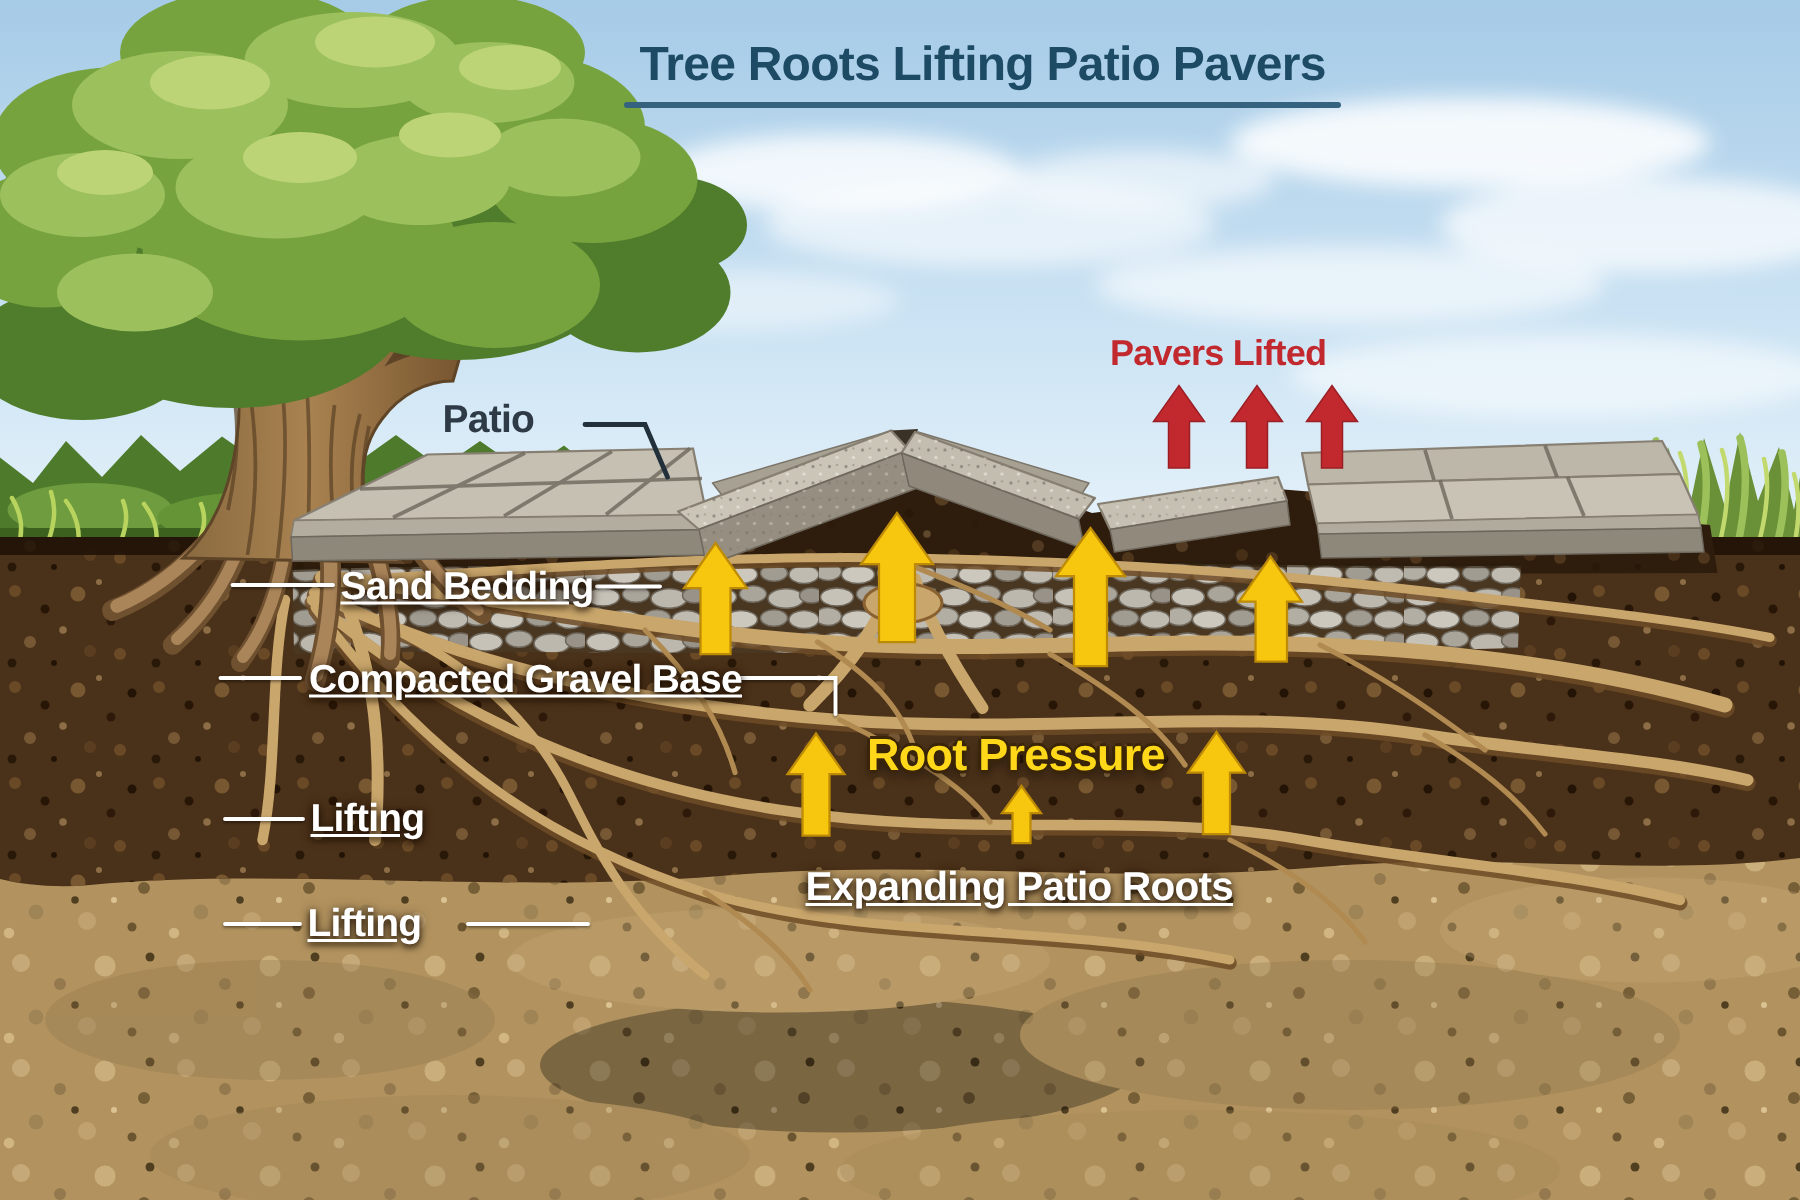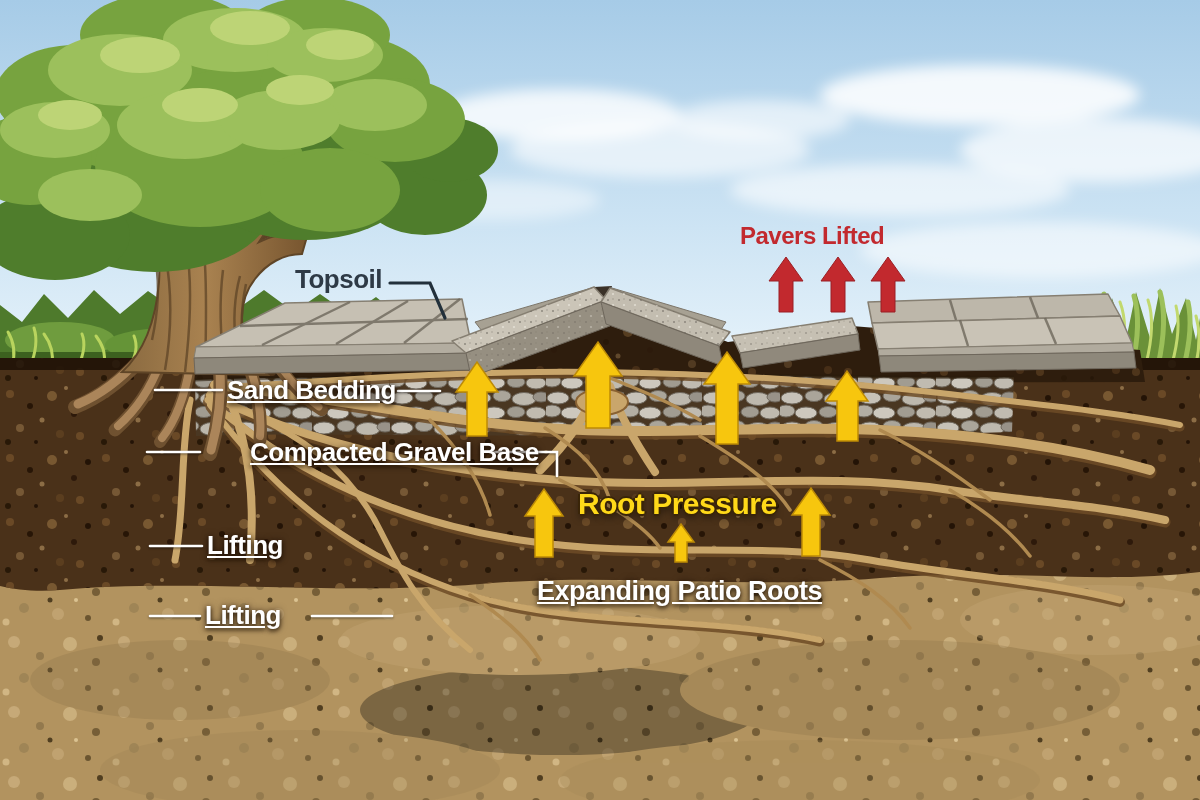--- a/index.html
+++ b/index.html
@@ -339,23 +339,27 @@
     <line class="leader-white" x1="155" y1="390" x2="222" y2="390"></line>
     <line class="leader-white" x1="398" y1="391" x2="440" y2="391"></line>
     <line class="leader-white" x1="147" y1="452" x2="200" y2="452"></line>
     <polyline class="leader-white" points="492,452 557,452 557,476"></polyline>
     <line class="leader-white" x1="150" y1="546" x2="202" y2="546"></line>
     <line class="leader-white" x1="150" y1="616" x2="200" y2="616"></line>
     <line class="leader-white" x1="312" y1="616" x2="392" y2="616"></line>
   </g>
 </svg>
 
+<div class="title-wrap">
+  <div class="title-text">Tree Roots Lifting Patio Pavers</div>
+  <div class="title-underline"></div>
+</div>
 
 <div class="lbl lbl-red" style="left:740px;top:224px;">Pavers Lifted</div>
-<div class="lbl lbl-navy" style="left:295px;top:266px;">Topsoil</div>
+<div class="lbl lbl-navy" style="left:295px;top:266px;">Patio</div>
 <div class="lbl lbl-white" style="left:227px;top:377px;">Sand Bedding</div>
-<div class="lbl lbl-white" style="left:206px;top:439px;margin-left:44px;">Compacted Gravel Base</div>
+<div class="lbl lbl-white" style="left:206px;top:439px;">Compacted Gravel Base</div>
 <div class="lbl lbl-white" style="left:207px;top:532px;">Lifting</div>
 <div class="lbl lbl-white" style="left:205px;top:602px;">Lifting</div>
 <div class="lbl lbl-yellow" style="left:578px;top:489px;">Root Pressure</div>
 <div class="lbl lbl-white" style="left:537px;top:578px;font-size:27px;">Expanding Patio Roots</div>
 
 </div>
 
 </body></html>

